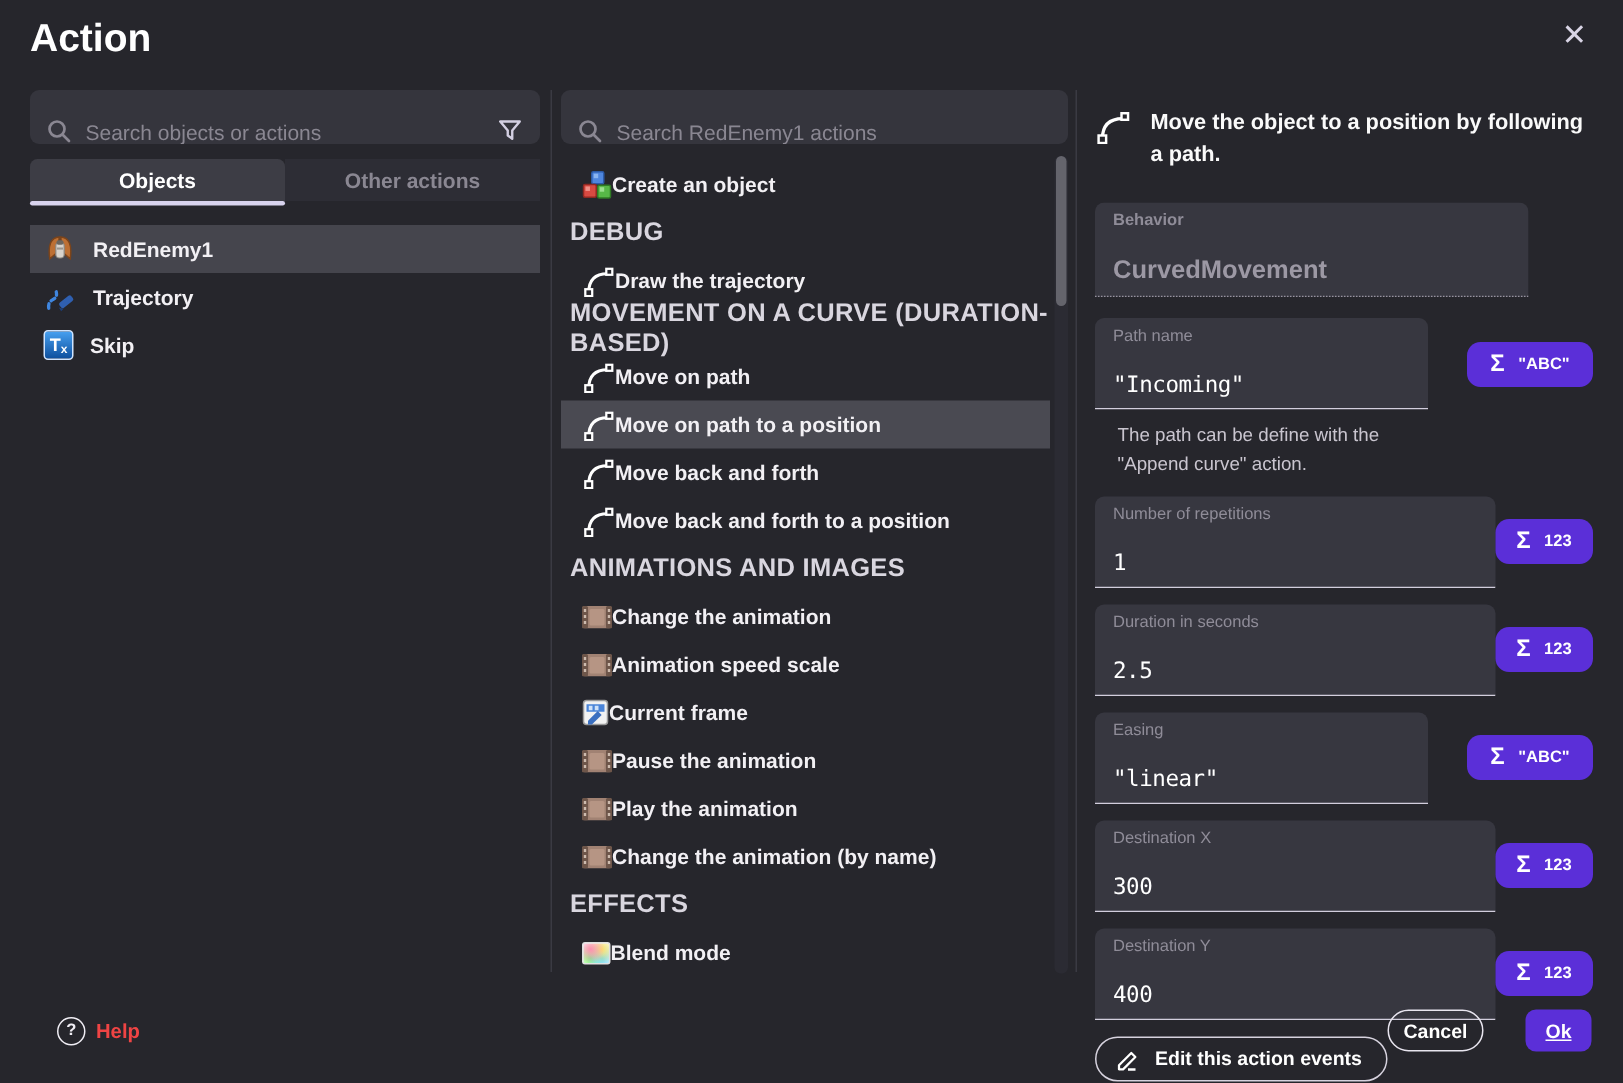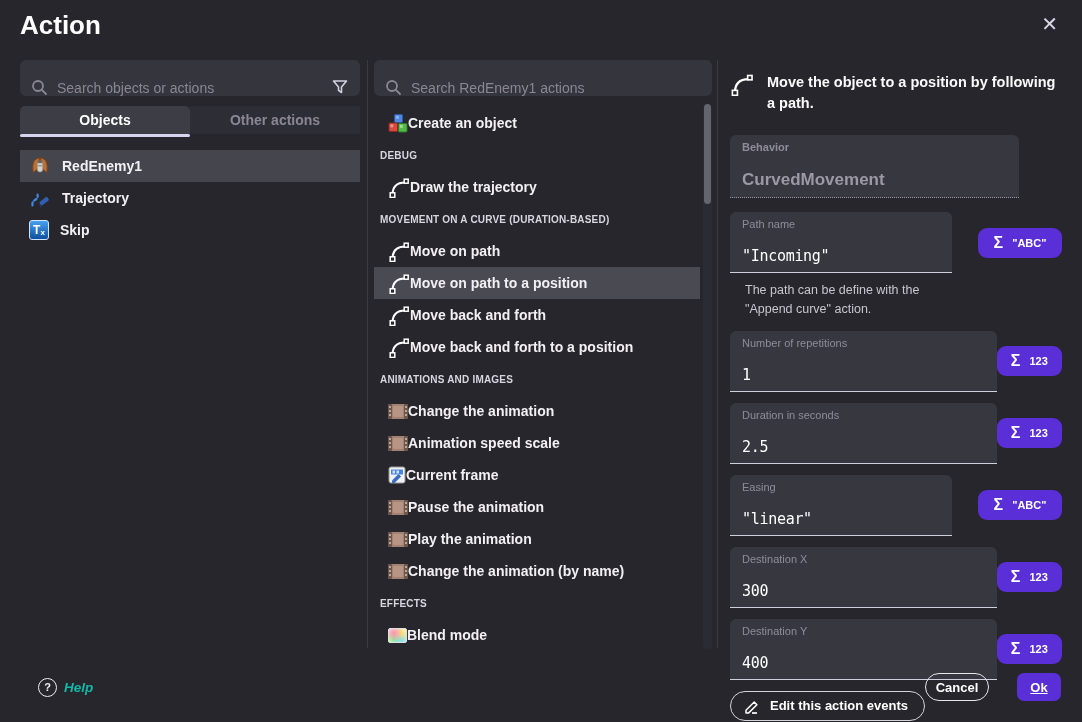--- a/index.html
+++ b/index.html
@@ -42,21 +42,21 @@
   .obj-row { height:32px; display:flex; align-items:center; gap:11px; padding-left:9px; cursor:pointer; }
   .obj-row.selected { background:#45454d; }
   .obj-row .label { font-size:14px; font-weight:bold; color:#f2f0f4; }
   
   .action-list { position:relative; margin-top:8px; padding-top:3px; height:549px; overflow:hidden; }
   .action-scroll { padding-right:12px; }
   .act-row { height:32px; display:flex; align-items:center; padding-left:14px; cursor:pointer; }
   .act-row.selected { background:#4a4a52; }
   .act-row .label { font-size:14px; font-weight:bold; color:#f2f0f4; }
   .act-header { height:32px; display:flex; align-items:center; padding-left:6px;
-                font-size:10px; font-weight:bold; color:#d9d6df; letter-spacing:.2px; }
+                font-size:17px; font-weight:bold; color:#d9d6df; letter-spacing:.2px; }
   .scrollbar { position:absolute; right:0; top:0; bottom:4px; width:9px; background:#2b2b33; border-radius:4px; }
   .scroll-thumb { position:absolute; top:0; left:1px; width:7px; height:100px; background:#64646c; border-radius:4px; cursor:grab; }
   
   .description { display:flex; gap:13px; margin-top:12px; margin-bottom:21px; }
   .description .text { font-size:14.5px; font-weight:bold; color:#fafafa; line-height:1.45; }
   .field-row { display:flex; align-items:center; margin-top:11px; }
   .field-row.first { margin-top:0; }
   .field-box {
     background:#373740; border-radius:6px 6px 0 0;
     padding:6px 12px 7px; border-bottom:1px solid #d2cedd; cursor:text;
@@ -80,21 +80,21 @@
     margin-top:11px; height:30px; padding:0 16px 0 12px; display:inline-flex; align-items:center; gap:10px;
     background:transparent; border:1px solid #d6d2de; border-radius:16px;
     color:#ffffff; font-size:13px; font-weight:bold; cursor:pointer;
     font-family:"Liberation Sans", sans-serif;
   }
   
   .help-btn { position:absolute; left:38px; bottom:21px; height:28px; display:flex; align-items:center; gap:7px; cursor:pointer; }
   .help-circle { width:19px; height:19px; border:1.5px solid #f0eef5; border-radius:50%;
                  display:flex; align-items:center; justify-content:center;
                  font-size:11px; font-weight:bold; color:#f0eef5; }
-  .help-label { font-size:13.5px; font-weight:bold; color:#14b8a6;font-style:italic; }
+  .help-label { font-size:13.5px; font-weight:bold; color:#ef4444; }
   .cancel-btn {
     position:absolute; right:93px; bottom:21px; width:64px; height:28px;
     background:transparent; border:1px solid #e8e5ef; border-radius:14px;
     color:#ffffff; font-size:13px; font-weight:bold; cursor:pointer;
     font-family:"Liberation Sans", sans-serif;
   }
   .ok-btn {
     position:absolute; right:21px; bottom:21px; width:44px; height:28px;
     background:#5b2fd8; border:none; border-radius:7px;
     color:#ffffff; font-size:13px; font-weight:bold; cursor:pointer;

